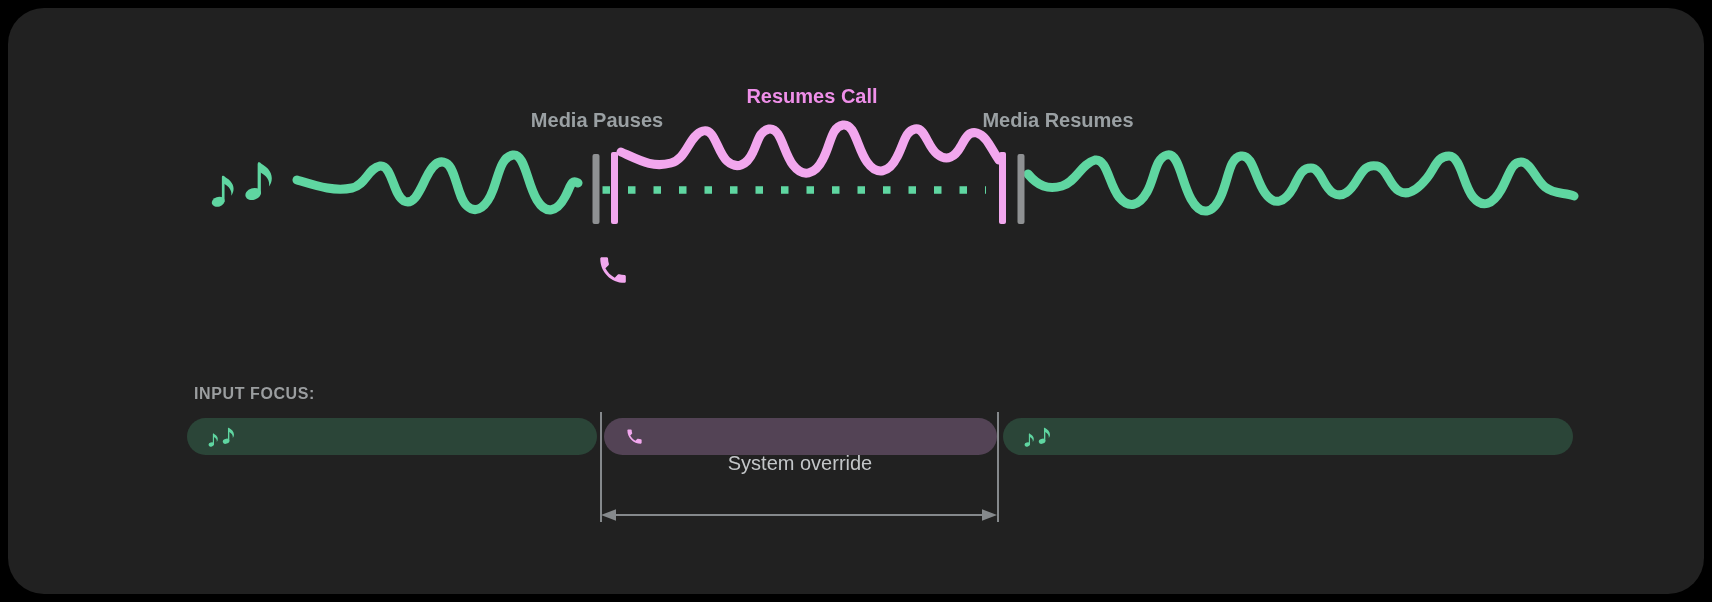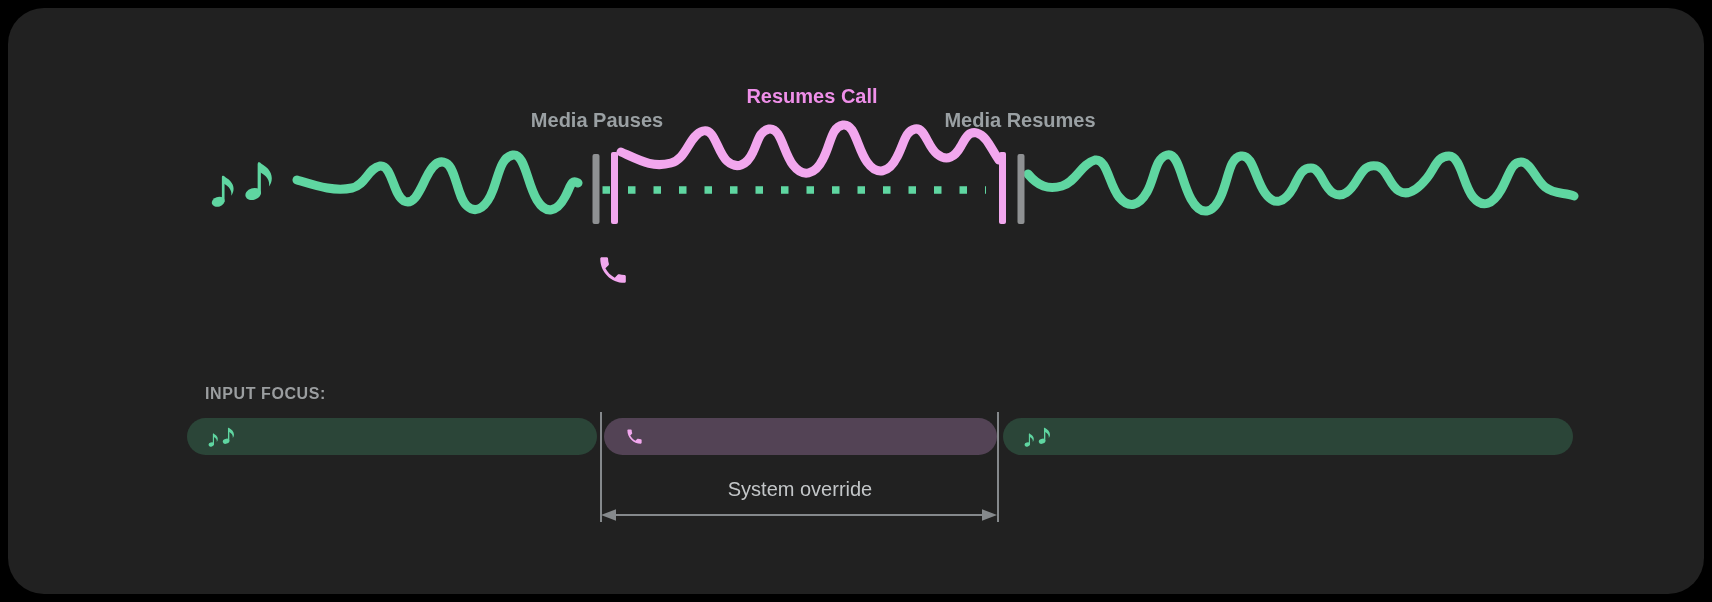--- a/index.html
+++ b/index.html
@@ -29,36 +29,36 @@
 
   .lbl{
     position:absolute;transform:translateX(-50%);
     font-size:20px;font-weight:bold;white-space:nowrap;line-height:1;
   }
   .lbl.gray{color:var(--label-gray,#9aa0a3);text-align:center;}
   .lbl.pink{color:var(--call-pink-text,#ef8fe9);}
 
   
   .focus-heading{
-    position:absolute;left:205px;top:386px;
+    position:absolute;left:194px;top:386px;
     font-size:16px;font-weight:bold;letter-spacing:.6px;
     color:var(--heading-gray,#9b9ea0);line-height:1;
   }
   .focus-bar{
     position:absolute;top:418px;height:37px;border-radius:18.5px;
     display:flex;align-items:center;padding-left:21px;box-sizing:border-box;
   }
   .media-bar{background:var(--media-green-dim,#2b4538);}
   .call-bar{background:var(--call-purple-dim,#534355);}
   .bracket{
     position:absolute;top:412px;height:110px;width:2px;
     background:var(--line-gray,#85898c);
   }
   .override-label{
-    position:absolute;left:800px;top:479px;transform:translateX(-50%);
+    position:absolute;left:800px;top:453px;transform:translateX(-50%);
     font-size:20px;color:var(--annotation-gray,#c3c6c8);white-space:nowrap;line-height:1;
   }
   .override-arrow{position:absolute;left:600px;top:507px;}
   .override-arrow line{stroke:var(--line-gray,#85898c);stroke-width:1.8;}
   .override-arrow path{fill:var(--line-gray,#85898c);}
 </style>
 </head>
 <body>
 
 <svg class="defs-svg" aria-hidden="true">
@@ -75,21 +75,21 @@
     <path id="phonePath" d="M6.62 10.79c1.44 2.83 3.76 5.14 6.59 6.59l2.2-2.2c.27-.27.67-.36 1.02-.24 1.12.37 2.33.57 3.57.57.55 0 1 .45 1 1V20c0 .55-.45 1-1 1-9.39 0-17-7.61-17-17 0-.55.45-1 1-1h3.5c.55 0 1 .45 1 1 0 1.25.2 2.45.57 3.57.11.35.03.74-.25 1.02l-2.2 2.2z"></path>
   </defs>
 </svg>
 
 <div class="panel"></div>
 
 <div class="stage">
 
   <span class="lbl gray" style="left:597px;top:110px">Media Pauses</span>
   <span class="lbl pink" style="left:812px;top:86px">Resumes Call</span>
-  <span class="lbl gray" style="left:1020px;top:110px">Media Resumes</span>
+  <span class="lbl gray" style="left:1058px;top:110px">Media Resumes</span>
 
   <svg class="wave-svg" viewBox="0 0 1712 340">
 
     <path class="wave media" d="M297,180 C317,186 335,192 352,188 C366,185 368,168 380,166
          C392,164 393,195 404,201 C414,206 420,190 426,178
          C432,166 438,159 446,163 C456,168 457,197 467,206
          C477,215 487,206 493,190 C499,174 501,157 513,155
          C525,153 527,184 537,200 C546,215 557,212 565,197
          C571,186 571,179 578,183"></path>
 

